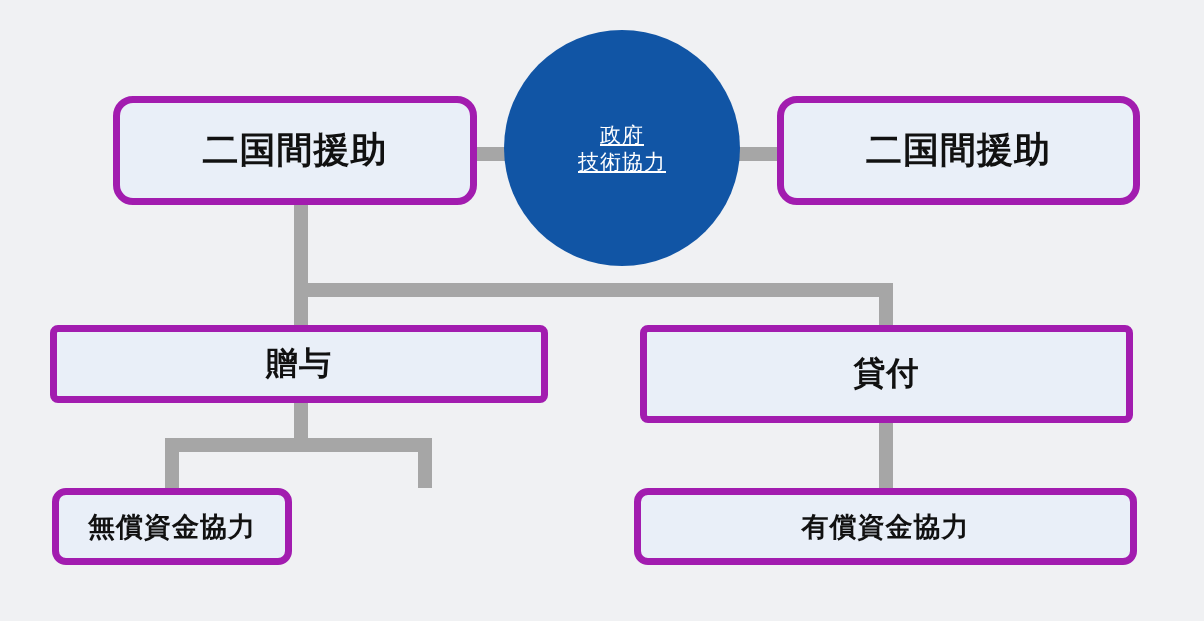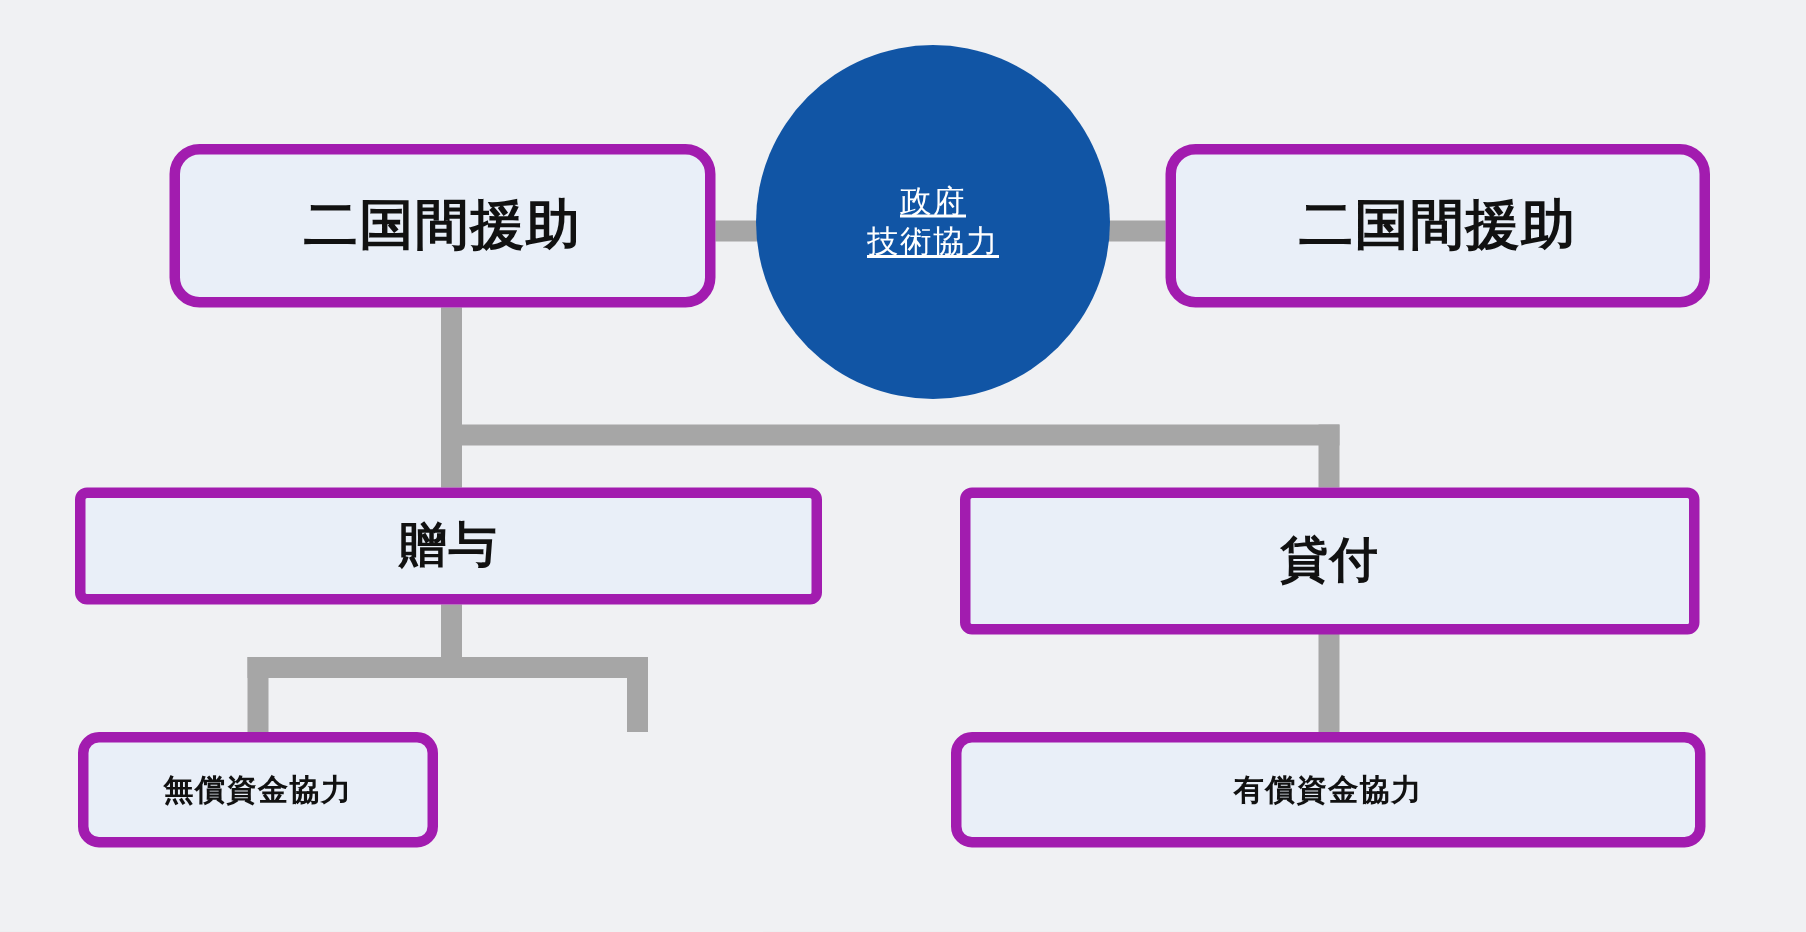--- a/index.html
+++ b/index.html
@@ -36,21 +36,21 @@
     align-items: center;
     justify-content: center;
     color: #111111;
     font-weight: bold;
     z-index: 2;
     text-align: center;
     letter-spacing: 1px;
   }
   .node.lv1 { font-size: 36px; }
   .node.lv2 { font-size: 32px; border-radius: 8px; }
-  .node.lv3 { font-size: 20px; border-radius: 14px; }
+  .node.lv3 { font-size: 27px; border-radius: 14px; }
 
   #node-bilateral    { left: 113px; top:  96px; width: 364px; height: 109px; }
   #node-multilateral { left: 777px; top:  96px; width: 363px; height: 109px; }
   #node-grant        { left:  50px; top: 325px; width: 498px; height:  78px; }
   #node-loan         { left: 640px; top: 325px; width: 493px; height:  98px; }
   #node-grant-aid    { left:  52px; top: 488px; width: 240px; height:  77px; }
   #node-technical    { left: 307px; top: 488px; width: 238px; height:  77px; }
   #node-loan-aid     { left: 634px; top: 488px; width: 503px; height:  77px; text-align: center; }
 
   

